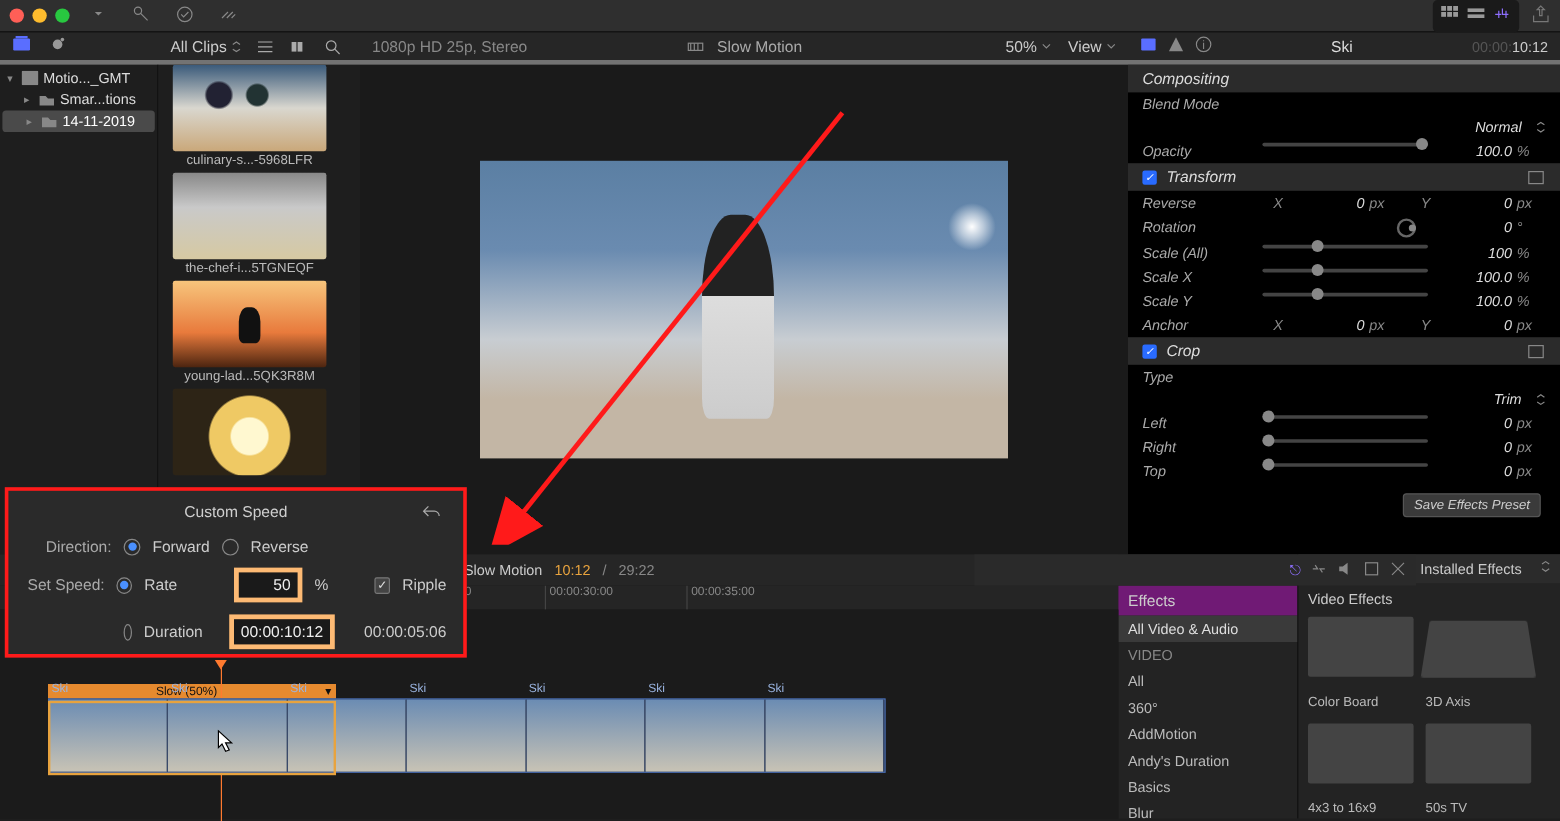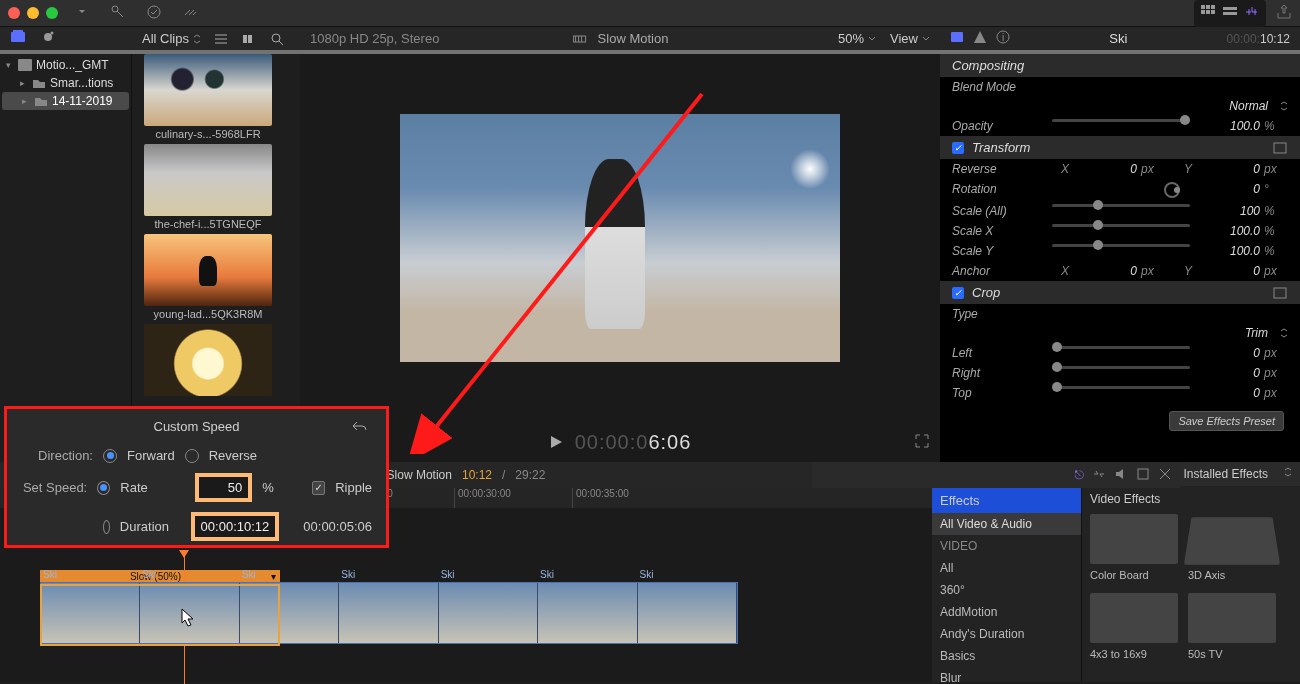--- a/index.html
+++ b/index.html
@@ -94,30 +94,30 @@
   .clip-track { display: flex; height: 62px; border: 1px solid #4a70b8; background: #27364d; position: relative; width: 700px; }
   .clip-track .seg { flex: 1; border-right: 1px solid #3a4a6a; position: relative; background: linear-gradient(180deg,#6b8cb3, #c8c3b5); }
   .clip-track .seg .lbl { position: absolute; top: -14px; left: 2px; font-size: 10px; color: #9bb5e2; }
   .playhead { position: absolute; left: 184px; top: 48px; width: 1px; height: 160px; background: #ff7a2f; }
   .playhead::before { content: ""; position: absolute; top: -6px; left: -5px; border-left: 5px solid transparent; border-right: 5px solid transparent; border-top: 8px solid #ff7a2f; }
 
   .effects { width: 368px; background: #232323; display: flex; }
   .effects .cats { width: 150px; border-right: 1px solid #111; }
   .effects .tabs-row { height: 26px; background: #2a2a2a; display: flex; align-items: center; padding: 0 8px; gap: 10px; justify-content: flex-end; }
   .effects .tabs-row svg { fill: #888; width: 14px; height: 14px; }
-  .effects .cats .head { background: #1d4ed8; padding: 5px 8px; font-size: 13px; }
+  .effects .cats .head { background: #701a75; padding: 5px 8px; font-size: 13px; }
   .effects .cats .item { padding: 4px 8px; font-size: 12px; color: #bbb; }
   .effects .cats .item.sel { background: #3a3a3a; color: #ddd; }
   .effects .grid { flex: 1; display: flex; flex-direction: column; }
   .effects .grid .head { background: #2b2b2b; padding: 5px 8px; display: flex; justify-content: space-between; }
   .effects .grid .subhead { padding: 6px 8px 2px; color: #ccc; font-size: 12px; }
   .effects .grid .tiles { display: flex; gap: 10px; padding: 6px 8px; }
   .effects .grid .tile { width: 88px; }
   .effects .grid .tile .img { width: 88px; height: 50px; background: #444; border-radius: 2px; }
-  .effects .grid .tile .cap { font-size: 11px; color: #bbb; padding-top: 5px; }
+  .effects .grid .tile .cap { font-size: 11px; color: #bbb; padding-top: 15px; }
   .rainbow { background: linear-gradient(90deg,#ff3b3b,#ffcc33,#7bff4a,#3bb7ff,#9b3bff,#ff3ba7); }
   .grid3d { background: repeating-linear-gradient(0deg,#111 0 4px,#333 4px 8px), repeating-linear-gradient(90deg,#111 0 4px,#333 4px 8px); background-blend-mode: lighten; transform: perspective(100px) rotateX(20deg); }
   .mona { background: linear-gradient(180deg,#7a5a2e,#523d1e 60%,#2b2012); position: relative; }
   .tv50s { background: #999; }
 
   .thumb.c1 { background: linear-gradient(180deg,#3a5a7a,#d9d7cf 50%,#caa87a); position: relative; }
   .thumb.c1::after { content:""; position:absolute; inset:0; background: radial-gradient(circle at 30% 35%,#223 0 10%,transparent 12%),radial-gradient(circle at 55% 35%,#233 0 10%,transparent 12%); }
   .thumb.c2 { background: linear-gradient(180deg,#888 0%,#c9c9c9 40%,#d6c9a2); }
   .thumb.c3 { background: linear-gradient(180deg,#f7c57c,#e87a3c 60%,#4d2510); position: relative; }
   .thumb.c3::after { content:""; position:absolute; left:50%; top:30%; width:18px; height:30px; background:#111; border-radius:40% 40% 20% 20%; transform:translateX(-50%);}
@@ -300,38 +300,20 @@
       </div>
     </div>
     <svg class="arrow-annot" width="340" height="380">
       <defs>
           <marker id="ah" markerWidth="12" markerHeight="12" refX="2" refY="5" orient="auto">
             <path d="M0 0L12 5L0 10z" fill="#ff1a1a"></path>
           </marker>
         </defs>
       <line x1="300" y1="20" x2="30" y2="358" stroke="#ff1a1a" stroke-width="4" marker-end="url(#ah)"></line>
     </svg>
-    <div class="transport">
-      <span class="retime">
-        <span><svg class="icon" viewBox="0 0 16 16">
-              <circle cx="8" cy="8" r="6" fill="none" stroke="#999"></circle>
-              <path d="M8 4v4l3 2" stroke="#999" fill="none"></path>
-            </svg></span>
-        <svg width="8" height="6">
-            <path d="M1 1l3 3 3-3" stroke="#888" fill="none"></path>
-          </svg>
-      </span>
-      <span><svg width="14" height="14">
-            <path d="M2 1l11 6-11 6z" fill="#aaa"></path>
-          </svg></span>
-      <span class="tc-big"><span class="faded">00:00:0</span><span style="color:#ddd">6:06</span></span>
-      <span class="fullscreen"><svg class="icon" viewBox="0 0 16 16">
-            <path d="M2 6V2h4M14 6V2h-4M2 10v4h4M14 10v4h-4" stroke="#888" fill="none"></path>
-          </svg></span>
-    </div>
   </div>
 
   <div class="inspector">
     <div class="group-head">
         <span>Compositing</span>
       </div>
     <div class="prop">
         <span class="label">Blend Mode</span>
         <span class="dropdown-val">
           <span>Normal</span>

